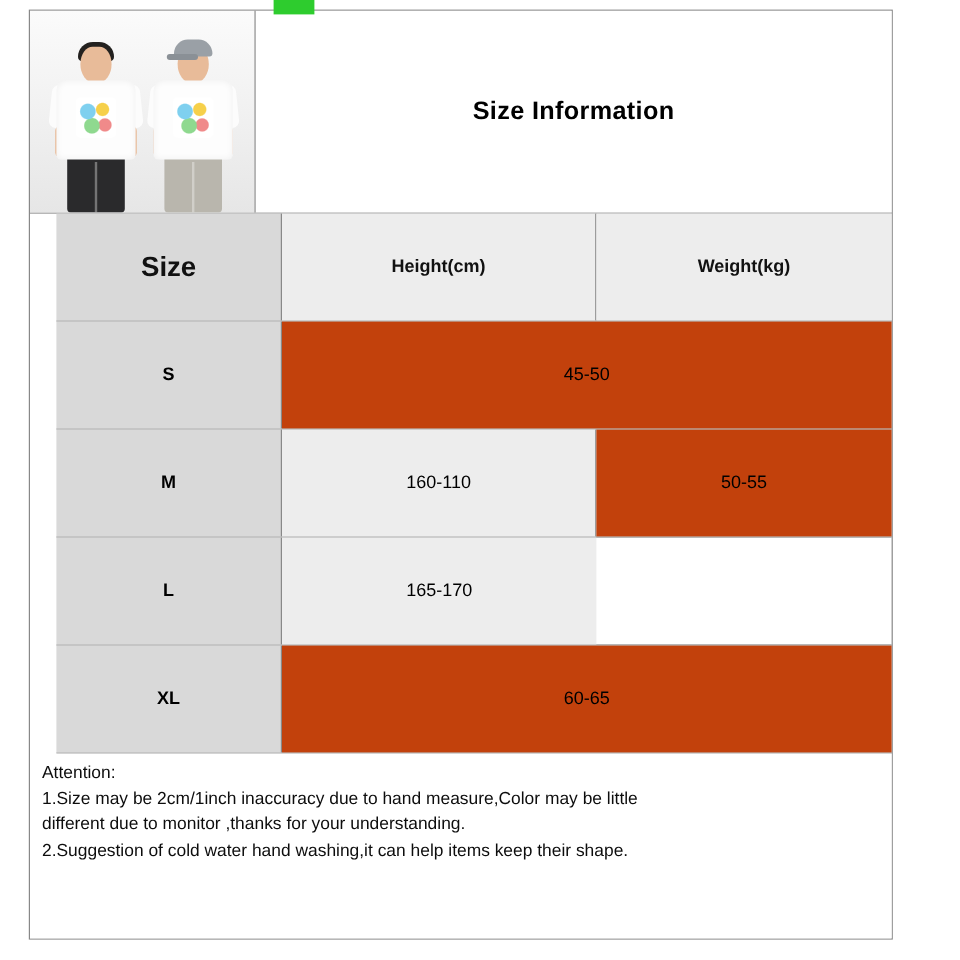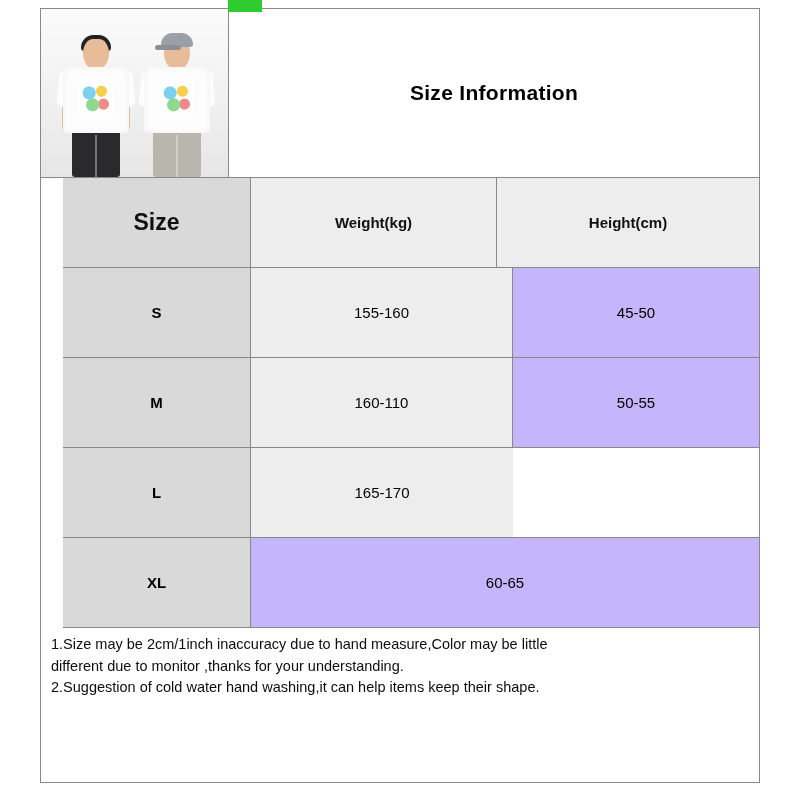--- a/index.html
+++ b/index.html
@@ -15,21 +15,21 @@
     overflow: hidden;
   }
   .page {
     position: relative;
     width: 800px;
     height: 800px;
     background: #ffffff;
   }
   .chart {
     position: absolute;
-    left: 40px;
+    left: 24px;
     top: 8px;
     width: 720px;
     height: 775px;
     border: 1px solid #888888;
     box-sizing: border-box;
     display: flex;
     flex-direction: column;
     background: #ffffff;
   }
   
@@ -229,21 +229,21 @@
     flex: 0 0 188px;
     background: #d9d9d9;
   }
   .c-height {
     width: 262px;
     flex: 0 0 262px;
     background: #ededed;
   }
   .c-weight {
     flex: 1 1 auto;
-    background: #c4b5fd;
+    background: #c2410c;
   }
   .head-row .c-size {
     background: #d9d9d9;
     font-size: 23px;
     font-weight: bold;
   }
   .head-row .c-height, .head-row .c-weight {
     background: #ededed;
     font-size: 15px;
     font-weight: bold;
@@ -309,27 +309,26 @@
       </div>
       <div class="title-cell">
         <div class="title-text">Size Information</div>
       </div>
     </div>
 
     <div class="table">
 
       <div class="row head-row">
         <div class="cell c-size">Size</div>
+        <div class="cell c-height">Height(cm)</div>
         <div class="cell c-weight">Weight(kg)</div>
-        <div class="cell c-height">Height(cm)</div>
       </div>
 
       <div class="row data-row">
         <div class="cell c-size">S</div>
-        <div class="cell c-height">155-160</div>
         <div class="cell c-weight">45-50</div>
       </div>
 
       <div class="row data-row">
         <div class="cell c-size">M</div>
         <div class="cell c-height">160-110</div>
         <div class="cell c-weight">50-55</div>
       </div>
 
       <div class="row data-row">
@@ -338,19 +337,20 @@
       </div>
 
       <div class="row data-row">
         <div class="cell c-size">XL</div>
         <div class="cell c-weight">60-65</div>
       </div>
 
     </div>
 
     <div class="attention">
+      <p>Attention:</p>
       <p>1.Size may be 2cm/1inch inaccuracy due to hand measure,Color may be little</p>
       <p>different due to monitor ,thanks for your understanding.</p>
       <p>2.Suggestion of cold water hand washing,it can help items keep their shape.</p>
     </div>
 
   </div>
 </div>
 
 </body></html>

